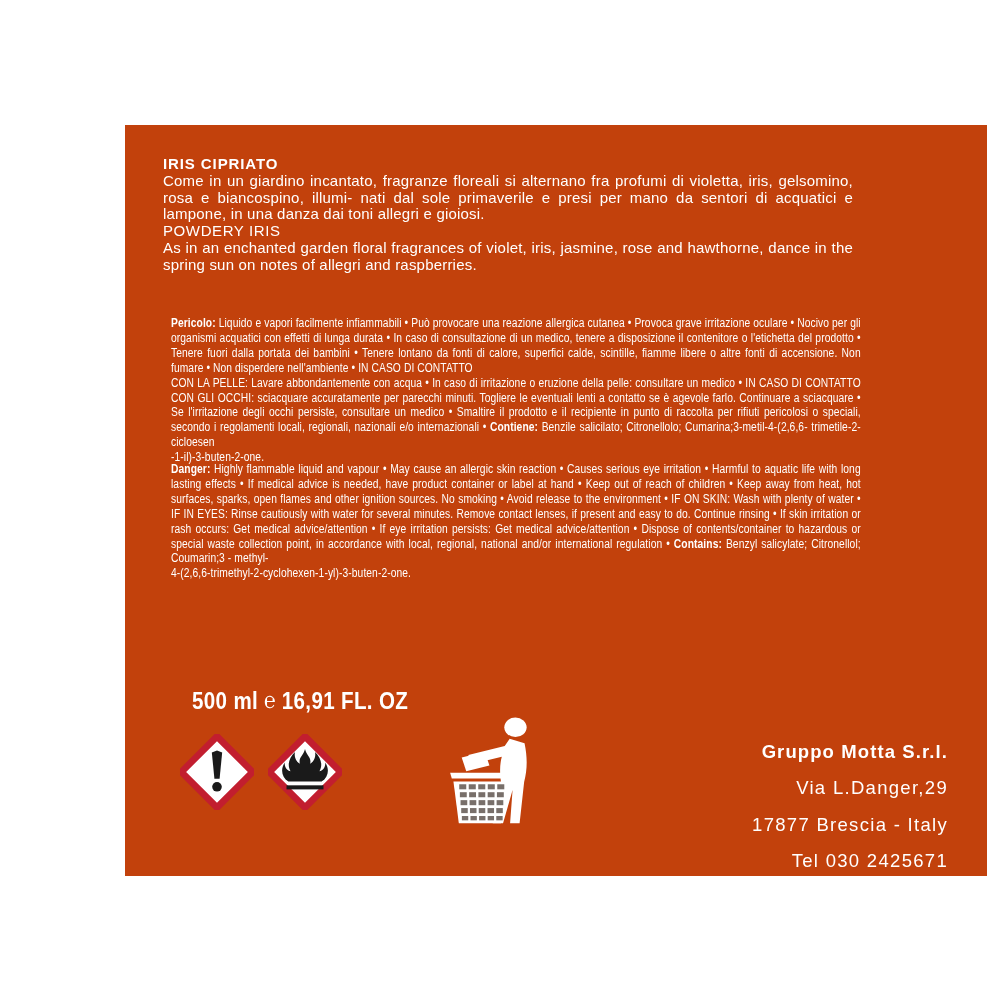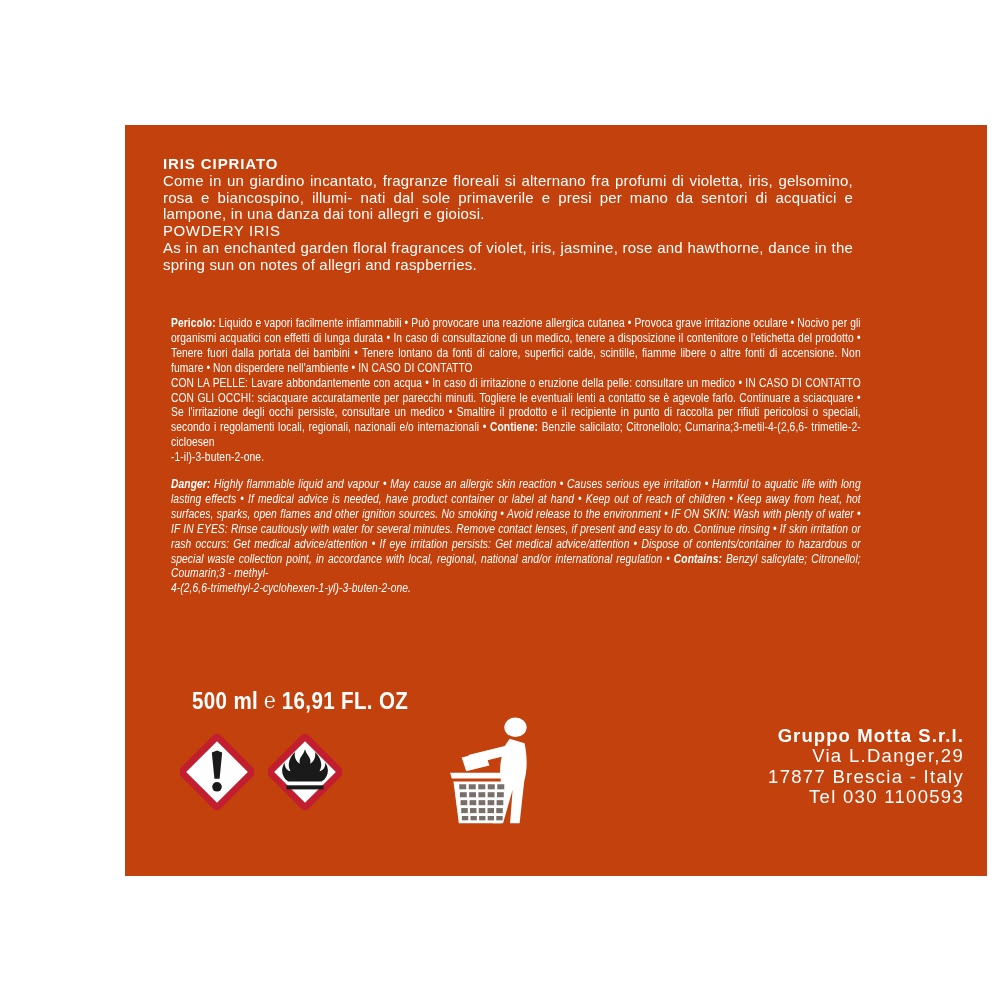--- a/index.html
+++ b/index.html
@@ -14,21 +14,21 @@
   }
   
   .desc { position:absolute; left:38px; top:31px; width:690px;
           font-size:15px; line-height:16.8px; letter-spacing:0.2px; }
   .desc p { margin:0; text-align:justify; }
   .desc p.title { text-align:left; font-weight:bold; letter-spacing:0.9px; }
   .desc p.title-en { text-align:left; letter-spacing:0.6px; }
   
   .haz { position:absolute; left:38px; width:690px;margin-left:8px; }
   .haz-it { top:191px; }
-  .haz-en { top:352px;font-style:italic; }
+  .haz-en { top:337px; }
   .squeeze {
     width:826px; transform:scaleX(0.835); transform-origin:0 0;
     font-size:12.3px; line-height:14.9px; letter-spacing:0.1px;
   }
   .squeeze p { margin:0; text-align:justify; }
   .squeeze .lastline { text-align:left; }
   .squeeze b { font-weight:bold; }
   
   .volume {
     position:absolute; left:67px; top:562px; white-space:nowrap;
@@ -41,21 +41,21 @@
   .picto { width:74px; height:76px; }
   .picto svg { display:block; width:100%; height:100%; }
   
   .tidyman { position:absolute; left:321px; top:590px; width:86px; height:114px; }
   .tidyman svg { display:block; width:100%; height:100%; }
   
   .company {
     position:absolute; right:23px; top:601px; text-align:right;
     font-size:18.5px; line-height:20.3px; letter-spacing:1.3px;
   }
-  .company div { margin:0; }
+  .company div { margin:16px; }
   .company .name { font-weight:bold; letter-spacing:1.1px; }
 </style>
 </head>
 <body>
 
 <div class="label">
 
   <div class="desc">
     <p class="title">IRIS CIPRIATO</p>
     <p>Come in un giardino incantato, fragranze floreali si alternano fra profumi di violetta, iris, gelsomino, rosa e biancospino, illumi- nati dal sole primaverile e presi per mano da sentori di acquatici e lampone, in una danza dai toni allegri e gioiosi.</p>
@@ -133,16 +133,16 @@
           <rect x="50.4" y="140" width="7.7" height="6"></rect>
           <rect x="60.8" y="140" width="7.7" height="6"></rect>
       </g>
     </svg>
   </div>
 
   <div class="company">
     <div class="name">Gruppo Motta S.r.l.</div>
     <div>Via L.Danger,29</div>
     <div>17877 Brescia - Italy</div>
-    <div>Tel 030 1100593</div>
+    <div>Tel 030 2425671</div>
   </div>
 
 </div>
 
 </body></html>

